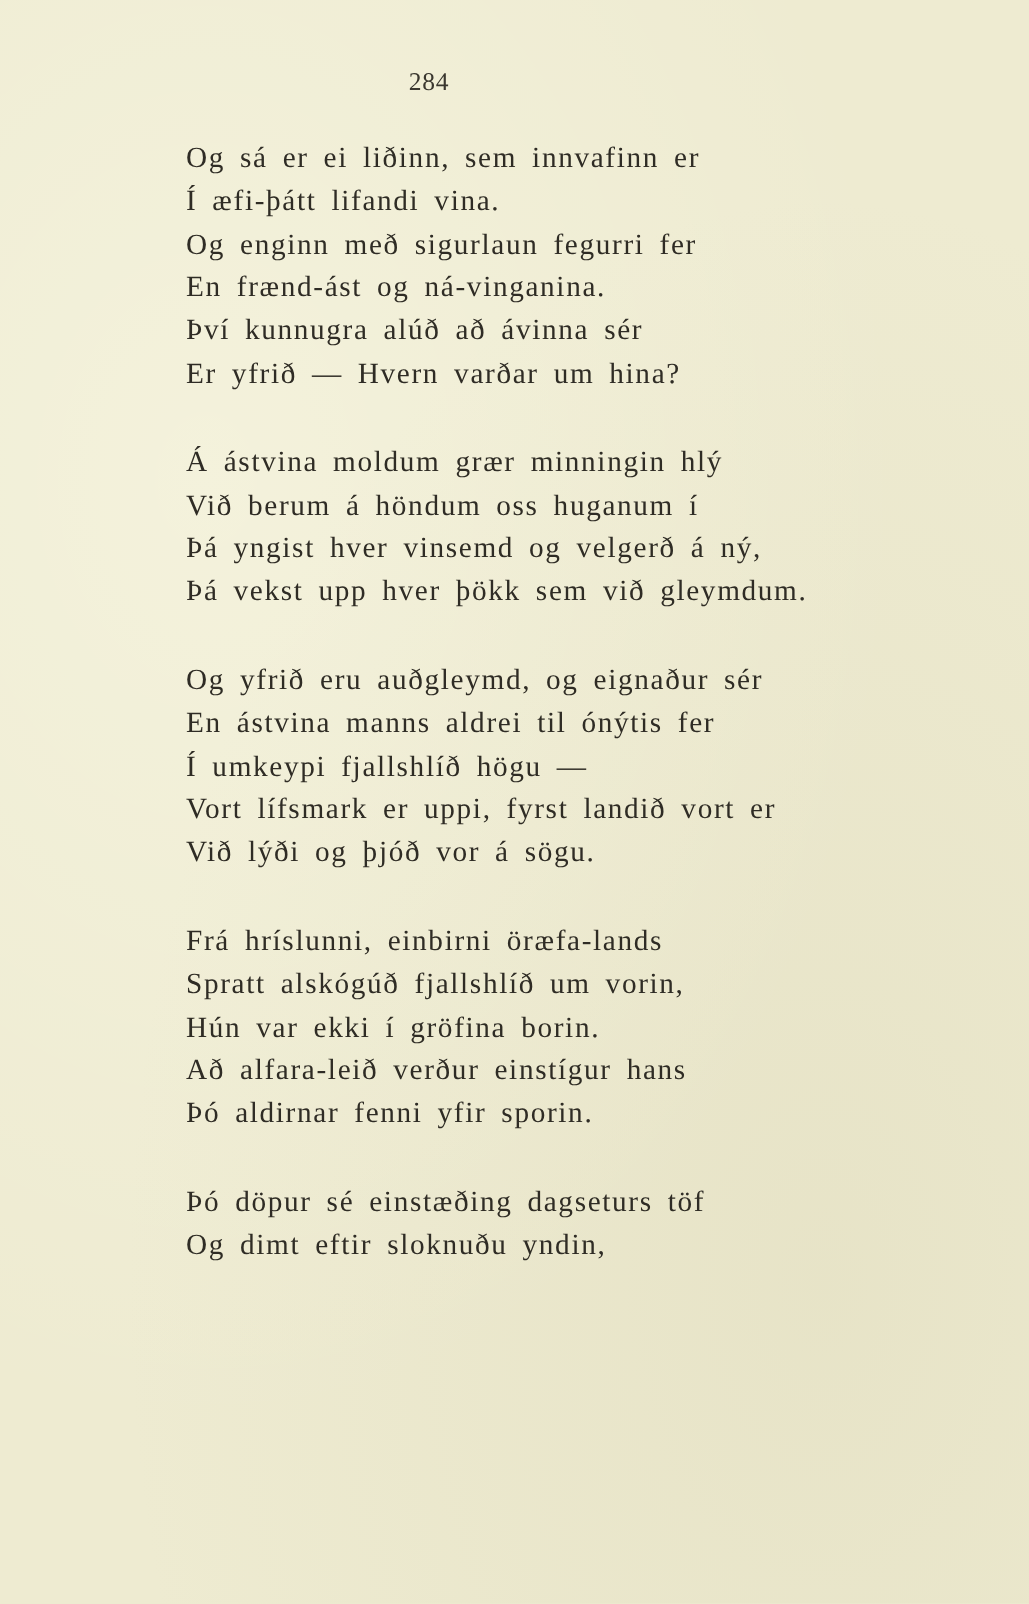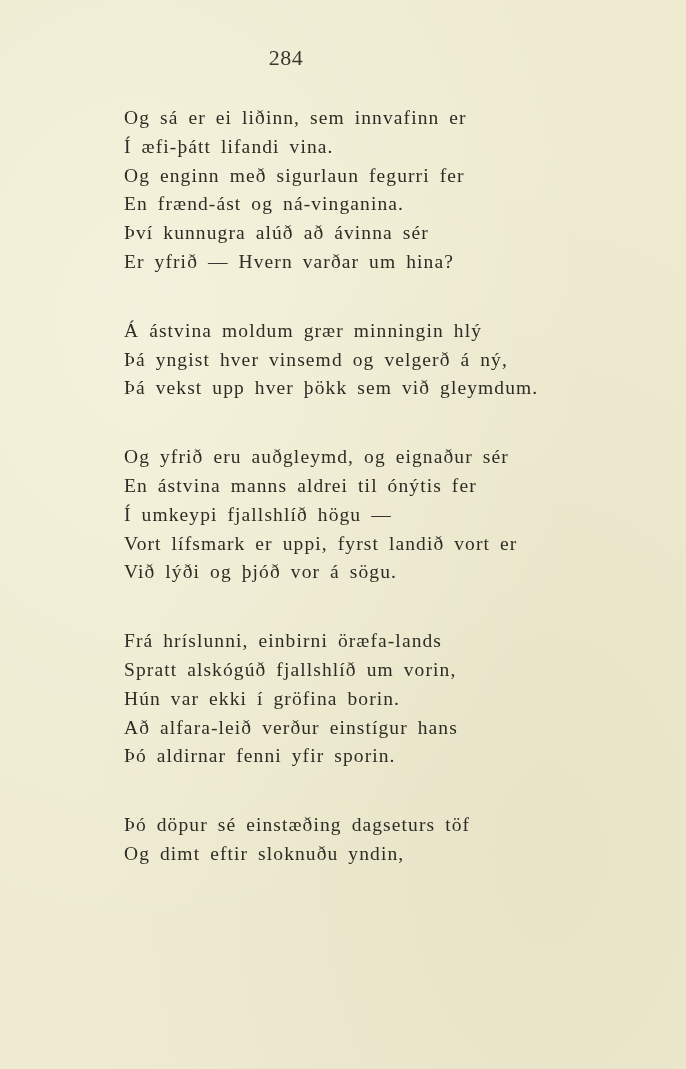--- a/index.html
+++ b/index.html
@@ -17,35 +17,35 @@
       overflow: hidden;
       font-family: "Liberation Serif", "DejaVu Serif", serif;
       color: #2f2c25;
     }
     .page-number {
       position: absolute;
       top: 45px;
       left: 0;
       width: 572px;
       text-align: center;
-      font-size: 22px;
+      font-size: 17px;
       letter-spacing: 0.5px;
       color: #3a372f;
     }
     .poem {
       position: absolute;
       left: 124px;
-      top: 104px;
+      top: 92px;
       width: 540px;
     }
     .stanza {
       margin: 0;
     }
     .stanza + .stanza {
-      margin-top: 40px;
+      margin-top: 30px;
     }
     .line {
       display: block;
       font-size: 19.5px;
       line-height: 28.8px;
       letter-spacing: 1.1px;
       word-spacing: 4px;
       white-space: nowrap;
     }
   </style>
@@ -60,20 +60,21 @@
     <span class="line">Og sá er ei liðinn, sem innvafinn er</span>
     <span class="line">Í æfi-þátt lifandi vina.</span>
     <span class="line">Og enginn með sigurlaun fegurri fer</span>
     <span class="line">En frænd-ást og ná-vinganina.</span>
     <span class="line">Því kunnugra alúð að ávinna sér</span>
     <span class="line">Er yfrið — Hvern varðar um hina?</span>
   </div>
 
   <div class="stanza">
     <span class="line">Á ástvina moldum grær minningin hlý</span>
+    <span class="line">Við berum á höndum oss huganum í</span>
     <span class="line">Þá yngist hver vinsemd og velgerð á ný,</span>
     <span class="line">Þá vekst upp hver þökk sem við gleymdum.</span>
   </div>
 
   <div class="stanza">
     <span class="line">Og yfrið eru auðgleymd, og eignaður sér</span>
     <span class="line">En ástvina manns aldrei til ónýtis fer</span>
     <span class="line">Í umkeypi fjallshlíð högu —</span>
     <span class="line">Vort lífsmark er uppi, fyrst landið vort er</span>
     <span class="line">Við lýði og þjóð vor á sögu.</span>

